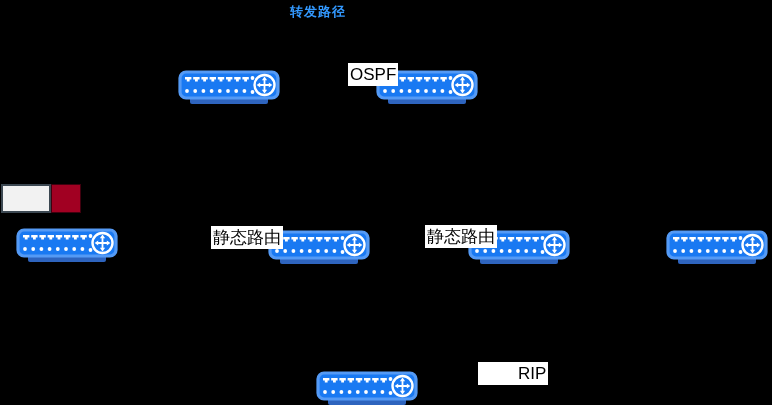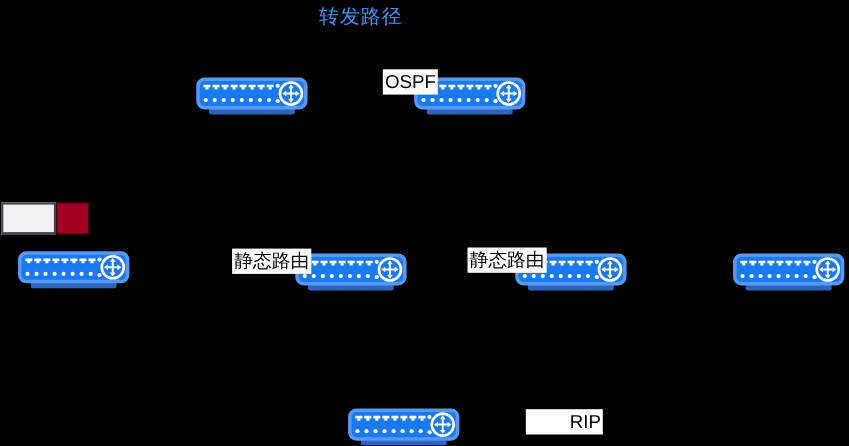--- a/index.html
+++ b/index.html
@@ -6,21 +6,21 @@
   body{
     width:772px;height:405px;
     font-family:"Liberation Sans","DejaVu Sans",sans-serif;
     overflow:hidden;
   }
   #canvas{
     position:relative;width:772px;height:405px;overflow:hidden;
   }
   .diagram-title{
     position:absolute;left:290px;top:3px;
-    font-size:18px;font-weight:normal;letter-spacing:1px;
+    font-size:13px;font-weight:bold;letter-spacing:1px;
     white-space:nowrap;
     text-align:center;
   }
   .router{
     position:absolute;width:104px;height:38px;
   }
   .router svg{display:block;width:104px;height:38px;}
   .router .body{fill:var(--router-body);stroke:var(--router-outline);stroke-width:3.2;}
   .router .base{fill:var(--router-base);}
   .router .port{fill:#ffffff;}
@@ -359,15 +359,15 @@
         <polygon class="ahead" points="87.5,7.6 84.9,11.2 90.1,11.2"></polygon>
         <polygon class="ahead" points="87.5,24.4 84.9,20.8 90.1,20.8"></polygon>
         <polygon class="ahead" points="79.6,16 83.2,13.4 83.2,18.6"></polygon>
         <polygon class="ahead" points="95.4,16 91.8,13.4 91.8,18.6"></polygon>
       </g>
     </svg>
   </div>
       <div class="node-label" style="left: 304px; top: 63px;">OSPF</div>
       <div class="node-label" style="left: 167px; top: 226px;">静态路由</div>
       <div class="node-label" style="left: 381px; top: 225px;">静态路由</div>
-      <div class="node-label" style="left: 434px; top: 372px; padding-left: 40px;">RIP</div>
+      <div class="node-label" style="left: 434px; top: 362px; padding-left: 40px;">RIP</div>
     </div>
 </div>
 
 </body></html>

